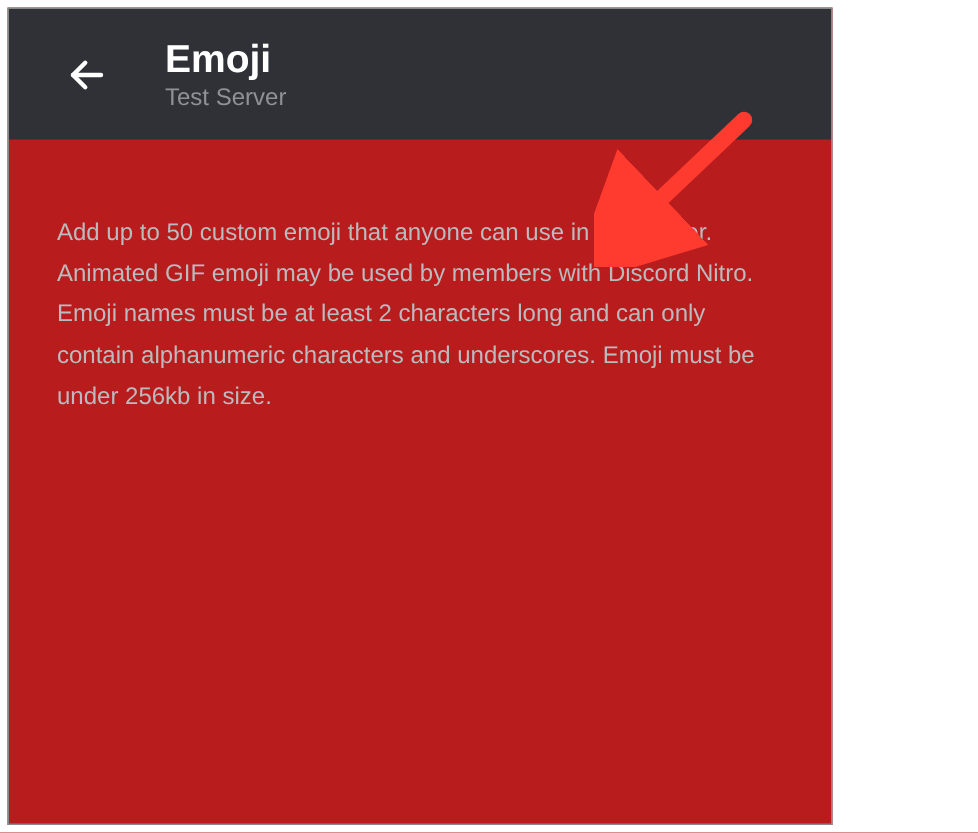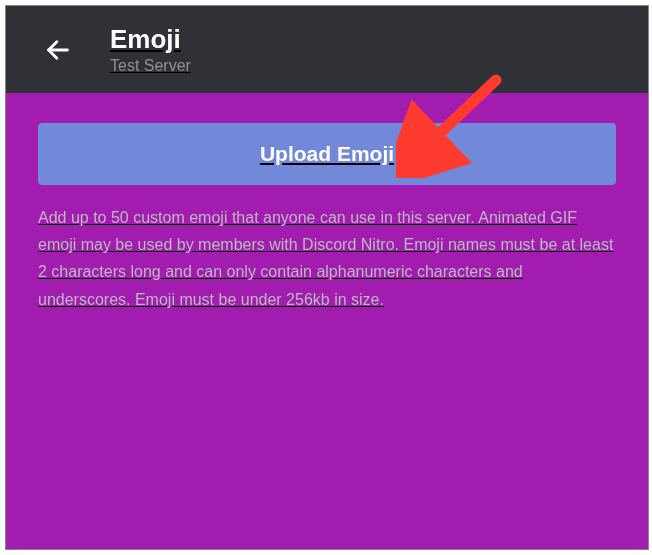--- a/index.html
+++ b/index.html
@@ -8,26 +8,25 @@
       box-sizing: border-box;
     }
     body {
       width: 652px;
       height: 555px;
       background: #ffffff;
       font-family: -apple-system, BlinkMacSystemFont, "Segoe UI", Helvetica, Arial, sans-serif;
       padding: 5px;
     }
     .container {
-      width: 644px;
+      width: 550px;
       height: 545px;
-      background: #a21caf;
+      background: #b91c1c;
       border: 1px solid #888;
       position: relative;
-      text-decoration: underline;
     }
     .header {
       display: flex;
       align-items: center;
       padding: 18px 20px 18px 38px;
       background: #2f3136;
       gap: 38px;
     }
     .back-arrow {
       color: #ffffff;
@@ -96,23 +95,20 @@
         <line x1="20" y1="12" x2="4" y2="12"></line>
         <polyline points="11 19 4 12 11 5"></polyline>
       </svg>
     </div>
     <div class="header-text">
       <div class="page-title">Emoji</div>
       <div class="server-name">Test Server</div>
     </div>
   </div>
   <div class="content">
-    <button class="upload-button">
-      <span>Upload Emoji</span>
-    </button>
     <div class="description">Add up to 50 custom emoji that anyone can use in this server. Animated GIF emoji may be used by members with Discord Nitro. Emoji names must be at least 2 characters long and can only contain alphanumeric characters and underscores. Emoji must be under 256kb in size.</div>
   </div>
 
   <svg class="annotation-arrow" width="120" height="110" viewBox="0 0 120 110">
     <defs>
       <marker id="arrowhead" markerWidth="8" markerHeight="8" refX="3" refY="4" orient="auto">
         <polygon points="0 0, 8 4, 0 8" fill="#ff3b30"></polygon>
       </marker>
     </defs>
     <line x1="100" y1="12" x2="22" y2="86" stroke="#ff3b30" stroke-width="11" marker-end="url(#arrowhead)" stroke-linecap="round"></line>

